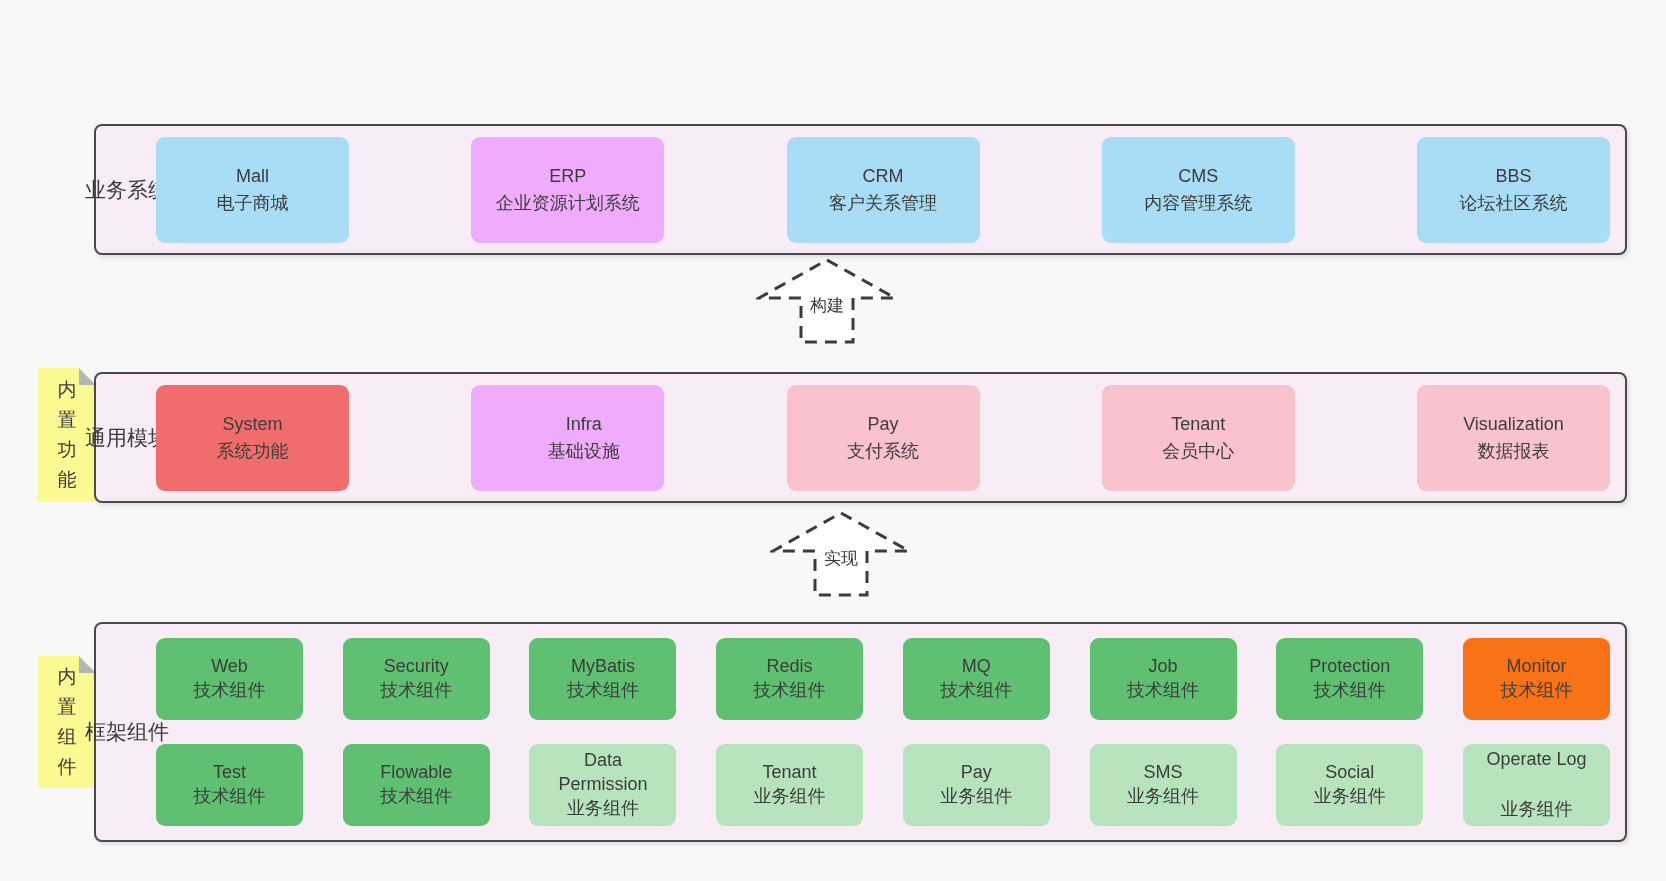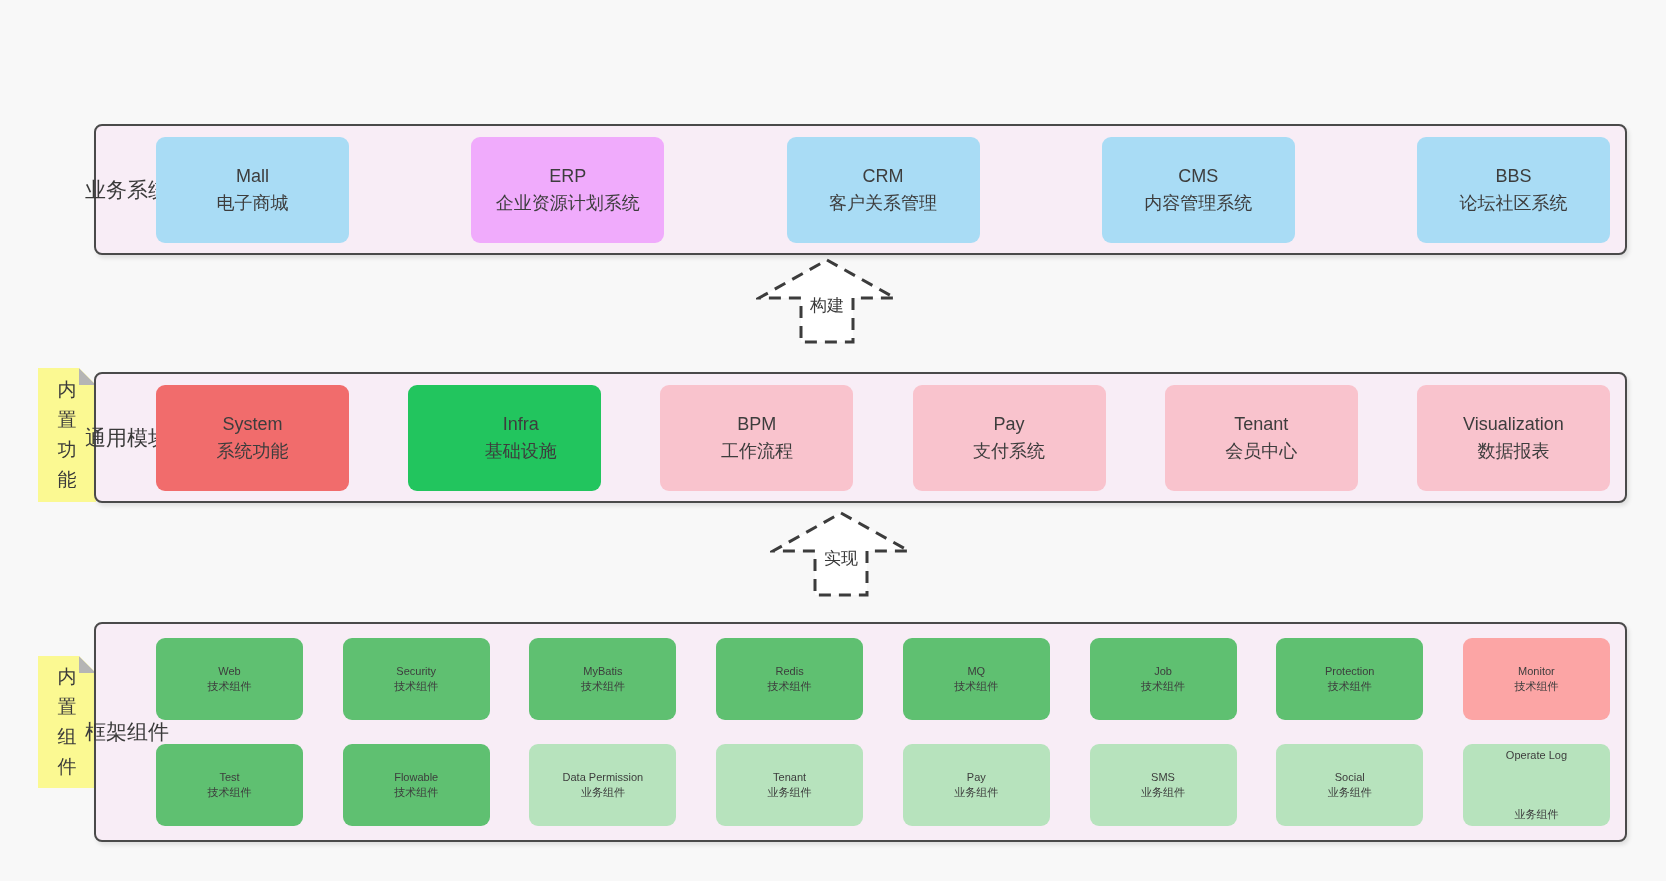--- a/index.html
+++ b/index.html
@@ -19,21 +19,21 @@
 
   .band-boxes{flex:1;display:flex;align-items:center;justify-content:space-between;
               margin:0 15px 0 6px;}
   .band3-rows{flex:1;display:flex;flex-direction:column;justify-content:center;margin:0 15px 0 6px;gap:24px;}
   .band-row{display:flex;justify-content:space-between;}
 
   
   .box{border-radius:9px;display:flex;flex-direction:column;align-items:center;justify-content:center;
        text-align:center;color:#3d3d3d;box-sizing:border-box;padding:4px 8px;}
   .band1 .box,.band2 .box{width:193px;height:106px;font-size:18px;line-height:1.5;}
-  .band3 .box{width:147px;height:82px;font-size:11px;line-height:1.32;}
+  .band3 .box{width:147px;height:82px;font-size:18px;line-height:1.32;}
   .box-name,.box-desc{display:block;}
 
   
   .tag{position:absolute;left:38px;width:58px;background:#fbf992;z-index:1;
        display:flex;align-items:center;justify-content:center;font-size:19px;color:#3a3a3a;
        clip-path:polygon(0 0,calc(100% - 17px) 0,100% 17px,100% 100%,0 100%);}
   .tag .vchar{display:block;line-height:30px;text-align:center;}
   .tag-fold{position:absolute;top:0;right:0;width:17px;height:17px;background:#b5b5b5;
             clip-path:polygon(0 0,100% 100%,0 100%);}
   .tag1{top:368px;height:134px;}
@@ -120,29 +120,25 @@
         <span class="vchar">用</span>
         <span class="vchar">模</span>
         <span class="vchar">块</span>
       </div>
     <div class="band-boxes">
   <div class="box" style="background: rgb(241, 108, 108);">
     <span class="box-name">System</span>
     <span class="box-desc">系统功能</span>
   </div>
 
-  <div class="box" style="background: #22c55e; padding-left: 40px;">
+  <div class="box" style="background: #f0abfc; padding-left: 40px;">
     <span class="box-name">Infra</span>
     <span class="box-desc">基础设施</span>
   </div>
 
-  <div class="box" style="background: rgb(249, 195, 205);">
-    <span class="box-name">BPM</span>
-    <span class="box-desc">工作流程</span>
-  </div>
 
   <div class="box" style="background: rgb(249, 195, 205);">
     <span class="box-name">Pay</span>
     <span class="box-desc">支付系统</span>
   </div>
 
   <div class="box" style="background: rgb(249, 195, 205);">
     <span class="box-name">Tenant</span>
     <span class="box-desc">会员中心</span>
   </div>
@@ -198,21 +194,21 @@
   <div class="box" style="background: rgb(95, 192, 113);">
     <span class="box-name">Job</span>
     <span class="box-desc">技术组件</span>
   </div>
 
   <div class="box" style="background: rgb(95, 192, 113);">
     <span class="box-name">Protection</span>
     <span class="box-desc">技术组件</span>
   </div>
 
-  <div class="box" style="background: #fca5a5;">
+  <div class="box" style="background: #f97316;">
     <span class="box-name">Monitor</span>
     <span class="box-desc">技术组件</span>
   </div>
 </div>
       <div class="band-row">
   <div class="box" style="background: rgb(95, 192, 113);">
     <span class="box-name">Test</span>
     <span class="box-desc">技术组件</span>
   </div>
 

